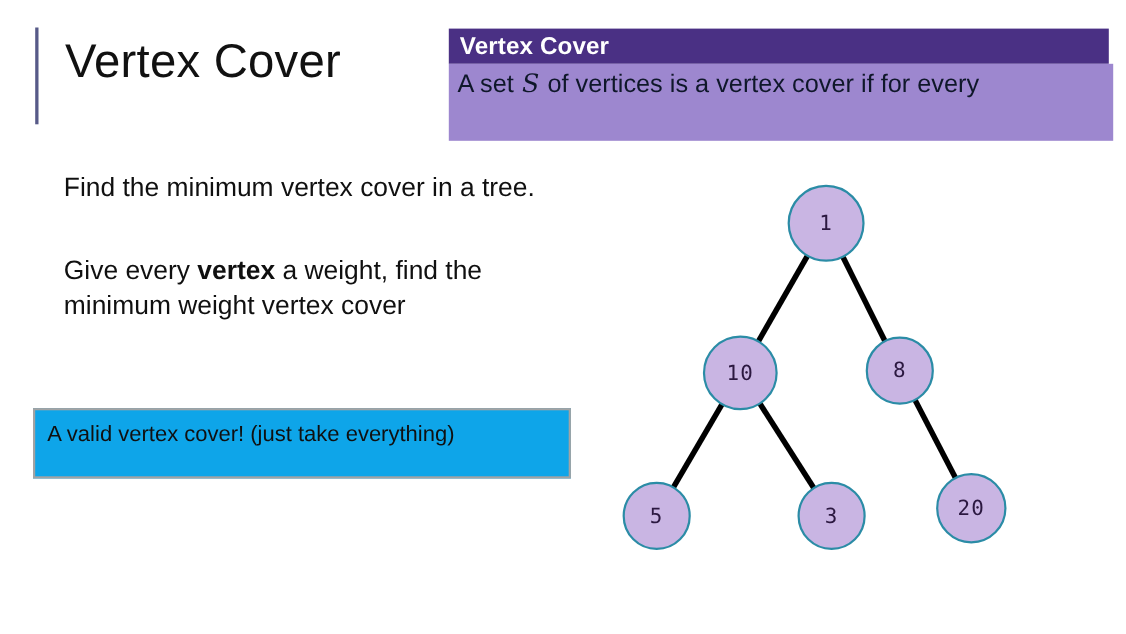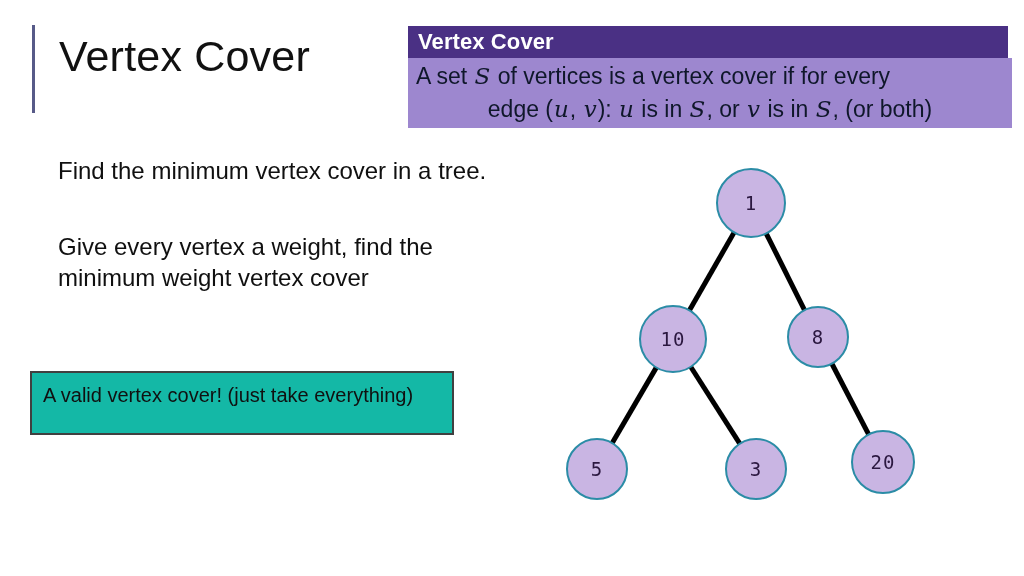--- a/index.html
+++ b/index.html
@@ -98,31 +98,31 @@
   .body-paragraph {
     position: absolute;
     left: 58px;
     width: 460px;
     font-size: 24px;
     line-height: 1.28;
     color: #101010;
   }
   #paragraph-1 { top: 156px; }
   #paragraph-2 { top: 232px; }
-  .bold-word { font-weight: normal; }
+  .bold-word { font-weight: bold; }
 
   
   #note-box {
     position: absolute;
     left: 30px;
     top: 371px;
-    width: 424px;
+    width: 489px;
     height: 64px;
-    border: 2px solid #404040;
-    background: #14b8a6;
+    border: 2px solid #a3a3a3;
+    background: #0ea5e9;
     box-sizing: border-box;
   }
   .note-line {
     position: absolute;
     left: 11px;
     font-size: 20px;
     line-height: 1;
     color: #101010;
     white-space: nowrap;
   }
@@ -169,21 +169,20 @@
   <div id="title-accent-bar"></div>
   <div id="slide-title">Vertex Cover</div>
 </div>
 
 <div id="definition-panel">
   <div id="definition-header">
     <div id="definition-header-label">Vertex Cover</div>
   </div>
   <div id="definition-body">
     <div class="def-line" id="definition-line-1"><span>A set </span><span class="mathvar">S</span><span> of vertices is a vertex cover if for every</span></div>
-    <div class="def-line" id="definition-line-2"><span>edge (</span><span class="mathvar">u</span><span>, </span><span class="mathvar">v</span><span>): </span><span class="mathvar">u</span><span> is in </span><span class="mathvar">S</span><span>, or </span><span class="mathvar">v</span><span> is in </span><span class="mathvar">S</span><span>, (or both)</span></div>
   </div>
 </div>
 
 <div class="body-paragraph" id="paragraph-1">Find the minimum vertex cover in a tree.</div>
 
 <div class="body-paragraph" id="paragraph-2"><span>Give every </span><span class="bold-word">vertex</span><span> a weight, find the minimum weight vertex cover</span></div>
 
 <div id="note-box">
   <div class="note-line" id="note-line-1">A valid vertex cover! (just take everything)</div>
 </div>

